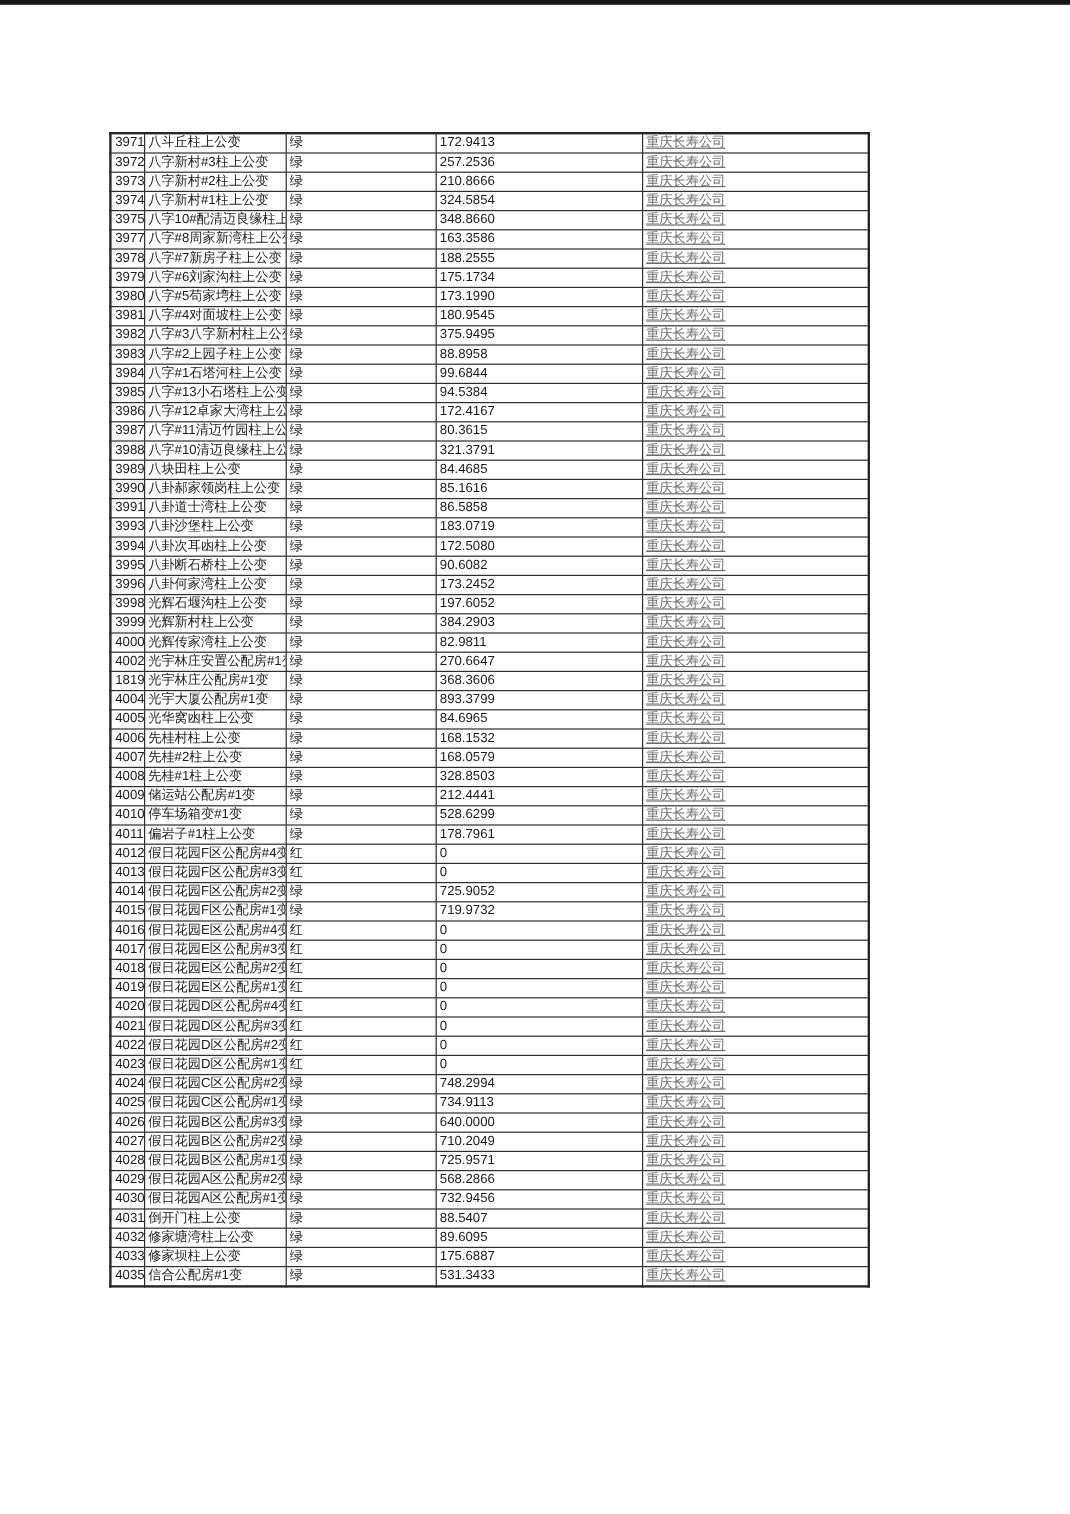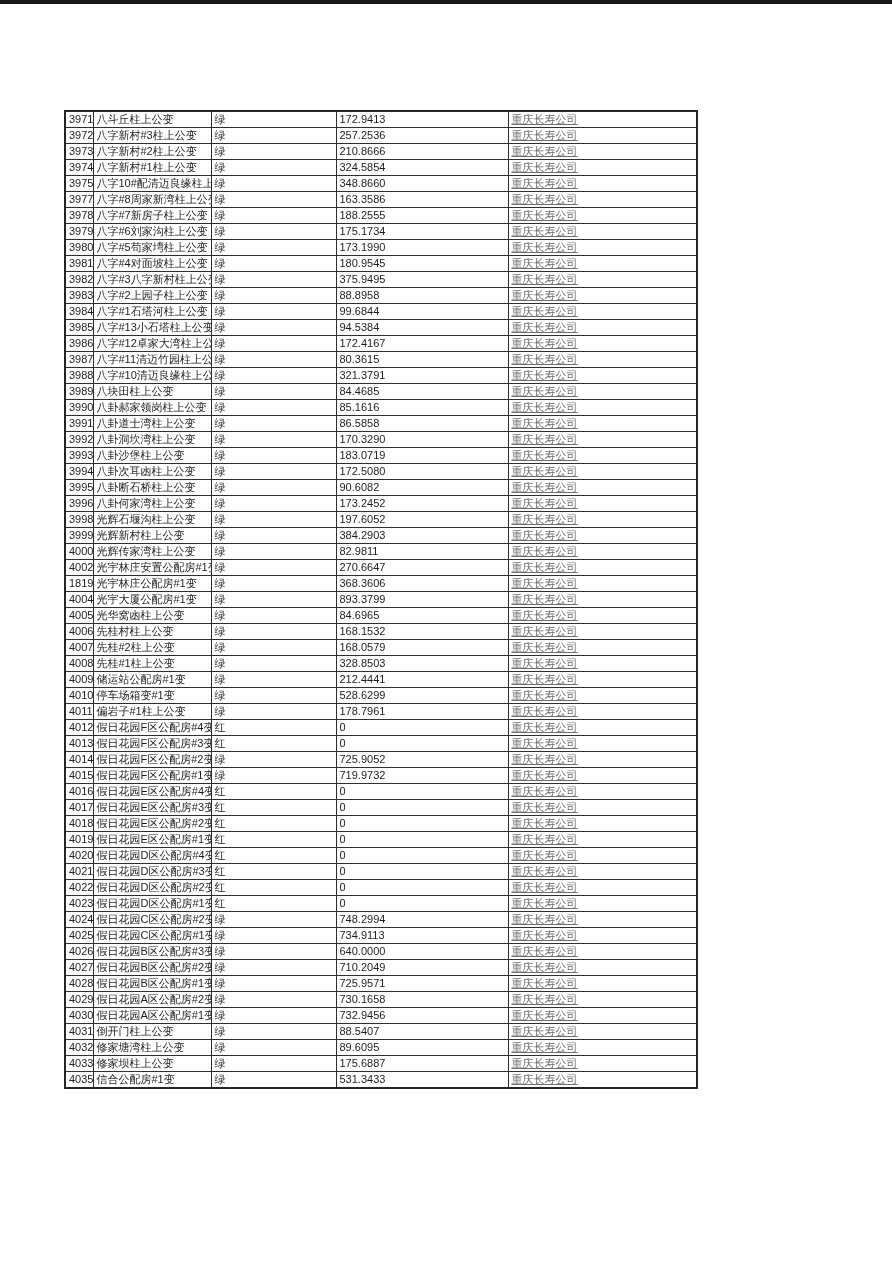--- a/index.html
+++ b/index.html
@@ -18,21 +18,21 @@
   .top-bar {
     position: absolute;
     top: 0;
     left: 0;
     width: 892px;
     height: 4px;
     background: #181818;
   }
   .sheet-table {
     position: absolute;
-    left: 64px;
+    left: 91px;
     top: 110px;
     width: 529px;
     border-collapse: collapse;
     table-layout: fixed;
     border: 2px solid #262626;
   }
   .sheet-table td {
     border: 1px solid #2e2e2e;
     height: 15px;
     padding: 0 0 0 3px;
@@ -262,29 +262,20 @@
     <tr>
       <td class="cell-no">3991</td>
       <td class="cell-name">八卦道士湾柱上公变</td>
       <td class="cell-status">绿</td>
       <td class="cell-value">86.5858</td>
       <td class="cell-company">
         <span>重庆长寿公司</span>
       </td>
     </tr>
 
-    <tr>
-      <td class="cell-no">3992</td>
-      <td class="cell-name">八卦洞坎湾柱上公变</td>
-      <td class="cell-status">绿</td>
-      <td class="cell-value">170.3290</td>
-      <td class="cell-company">
-        <span>重庆长寿公司</span>
-      </td>
-    </tr>
 
     <tr>
       <td class="cell-no">3993</td>
       <td class="cell-name">八卦沙堡柱上公变</td>
       <td class="cell-status">绿</td>
       <td class="cell-value">183.0719</td>
       <td class="cell-company">
         <span>重庆长寿公司</span>
       </td>
     </tr>
@@ -618,21 +609,21 @@
       <td class="cell-value">725.9571</td>
       <td class="cell-company">
         <span>重庆长寿公司</span>
       </td>
     </tr>
 
     <tr>
       <td class="cell-no">4029</td>
       <td class="cell-name">假日花园A区公配房#2变</td>
       <td class="cell-status">绿</td>
-      <td class="cell-value">730.1658</td>
+      <td class="cell-value">568.2866</td>
       <td class="cell-company">
         <span>重庆长寿公司</span>
       </td>
     </tr>
 
     <tr>
       <td class="cell-no">4030</td>
       <td class="cell-name">假日花园A区公配房#1变</td>
       <td class="cell-status">绿</td>
       <td class="cell-value">732.9456</td>

